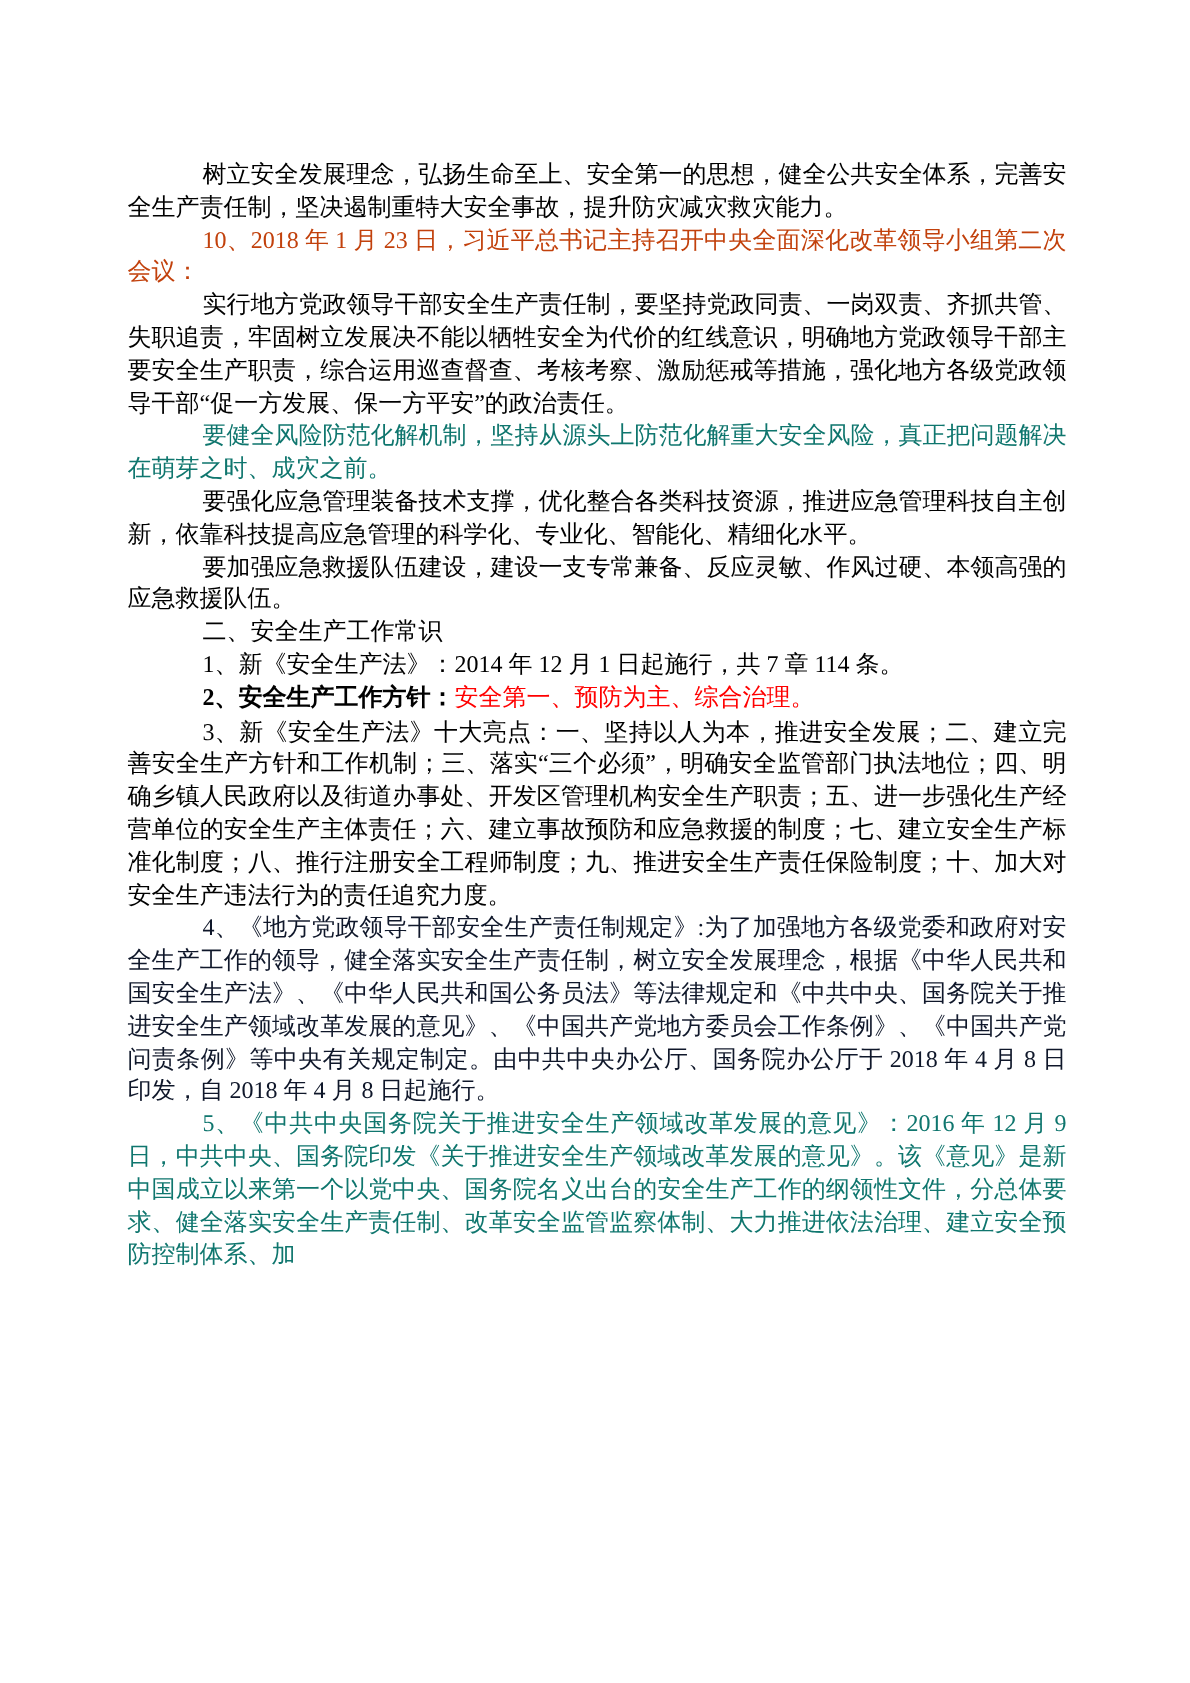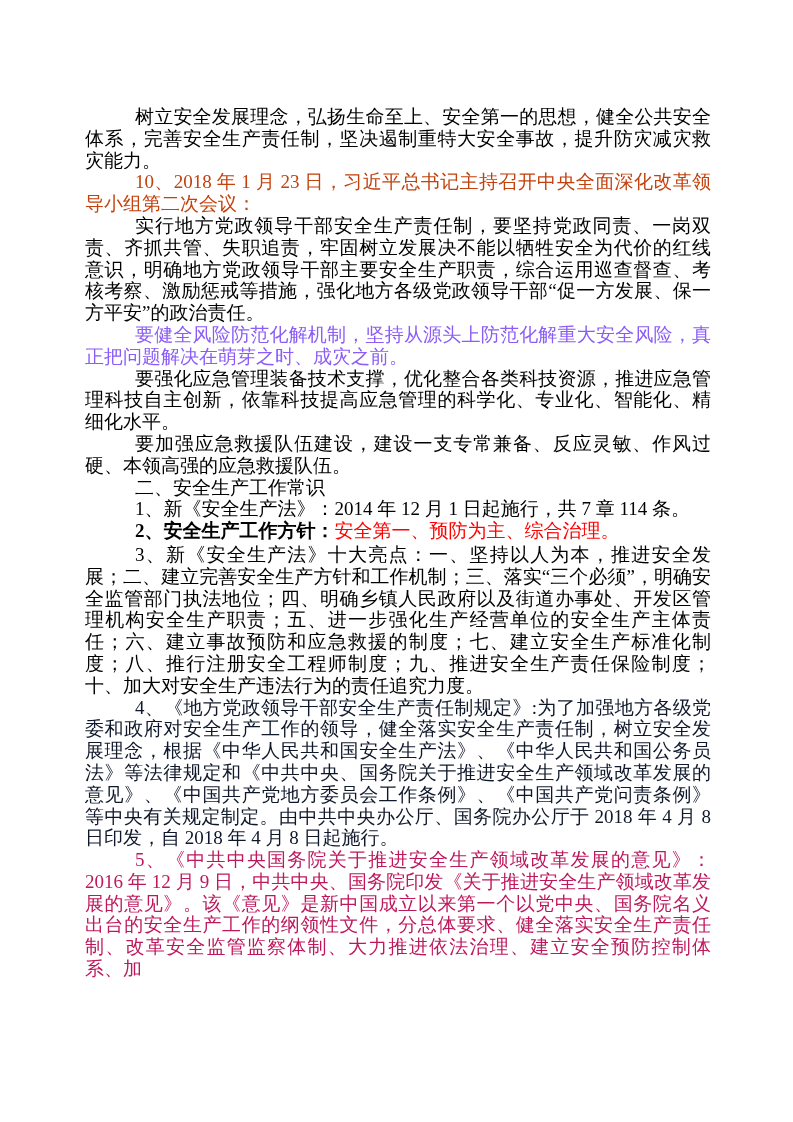--- a/index.html
+++ b/index.html
@@ -14,44 +14,44 @@
     background: #ffffff;
     overflow: hidden;
   }
   .doc-body {
     position: absolute;
     left: 85px;
     top: 106px;
     width: 626px;
     color: #000000;
     font-family: "Liberation Serif", "DejaVu Serif", serif;
-    font-size: 19px;
+    font-size: 16px;
     line-height: 21.8px;
     text-align: justify;
     letter-spacing: 0px;
   }
   .doc-body p {
     margin: 0;
     padding: 0;
     text-indent: 50px;
   }
   .run { color: #000000; }
   .run-red { color: #ff0000; }
 </style>
 </head>
 <body>
 
 <div class="page">
   <div class="doc-body">
       <p><span class="run" style="color: rgb(0, 0, 0);">树立安全发展理念，弘扬生命至上、安全第一的思想，健全公共安全体系，完善安全生产责任制，坚决遏制重特大安全事故，提升防灾减灾救灾能力。</span></p>
       <p><span class="run" style="color: #c2410c;">10、2018 年 1 月 23 日，习近平总书记主持召开中央全面深化改革领导小组第二次会议：</span></p>
       <p><span class="run" style="color: rgb(0, 0, 0);">实行地方党政领导干部安全生产责任制，要坚持党政同责、一岗双责、齐抓共管、失职追责，牢固树立发展决不能以牺牲安全为代价的红线意识，明确地方党政领导干部主要安全生产职责，综合运用巡查督查、考核考察、激励惩戒等措施，强化地方各级党政领导干部“促一方发展、保一方平安”的政治责任。</span></p>
-      <p><span class="run" style="color: #8b5cf6;">要健全风险防范化解机制，坚持从源头上防范化解重大安全风险，真正把问题解决在萌芽之时、成灾之前。</span></p>
+      <p><span class="run" style="color: #0f766e;">要健全风险防范化解机制，坚持从源头上防范化解重大安全风险，真正把问题解决在萌芽之时、成灾之前。</span></p>
       <p><span class="run" style="color: rgb(0, 0, 0);">要强化应急管理装备技术支撑，优化整合各类科技资源，推进应急管理科技自主创新，依靠科技提高应急管理的科学化、专业化、智能化、精细化水平。</span></p>
       <p><span class="run" style="color: rgb(0, 0, 0);">要加强应急救援队伍建设，建设一支专常兼备、反应灵敏、作风过硬、本领高强的应急救援队伍。</span></p>
       <p><span class="run" style="color: rgb(0, 0, 0);">二、安全生产工作常识</span></p>
       <p><span class="run" style="color: rgb(0, 0, 0); margin-top: 11px;">1、新《安全生产法》：2014 年 12 月 1 日起施行，共 7 章 114 条。</span></p>
       <p><span class="run" style="color: rgb(0, 0, 0); font-weight: bold;">2、安全生产工作方针：</span><span class="run-red" style="color: rgb(255, 0, 0); font-family: Liberation Mono, monospace;">安全第一、预防为主、综合治理。</span></p>
       <p><span class="run" style="color: rgb(0, 0, 0);">3、新《安全生产法》十大亮点：一、坚持以人为本，推进安全发展；二、建立完善安全生产方针和工作机制；三、落实“三个必须”，明确安全监管部门执法地位；四、明确乡镇人民政府以及街道办事处、开发区管理机构安全生产职责；五、进一步强化生产经营单位的安全生产主体责任；六、建立事故预防和应急救援的制度；七、建立安全生产标准化制度；八、推行注册安全工程师制度；九、推进安全生产责任保险制度；十、加大对安全生产违法行为的责任追究力度。</span></p>
       <p><span class="run" style="color: #0f172a;">4、《地方党政领导干部安全生产责任制规定》:为了加强地方各级党委和政府对安全生产工作的领导，健全落实安全生产责任制，树立安全发展理念，根据《中华人民共和国安全生产法》、《中华人民共和国公务员法》等法律规定和《中共中央、国务院关于推进安全生产领域改革发展的意见》、《中国共产党地方委员会工作条例》、《中国共产党问责条例》等中央有关规定制定。由中共中央办公厅、国务院办公厅于 2018 年 4 月 8 日印发，自 2018 年 4 月 8 日起施行。</span></p>
-      <p><span class="run" style="color: #be185d;">5、《中共中央国务院关于推进安全生产领域改革发展的意见》：2016 年 12 月 9 日，中共中央、国务院印发《关于推进安全生产领域改革发展的意见》。该《意见》是新中国成立以来第一个以党中央、国务院名义出台的安全生产工作的纲领性文件，分总体要求、健全落实安全生产责任制、改革安全监管监察体制、大力推进依法治理、建立安全预防控制体系、加</span></p>
+      <p><span class="run" style="color: #0f766e;">5、《中共中央国务院关于推进安全生产领域改革发展的意见》：2016 年 12 月 9 日，中共中央、国务院印发《关于推进安全生产领域改革发展的意见》。该《意见》是新中国成立以来第一个以党中央、国务院名义出台的安全生产工作的纲领性文件，分总体要求、健全落实安全生产责任制、改革安全监管监察体制、大力推进依法治理、建立安全预防控制体系、加</span></p>
     </div>
 </div>
 
 </body></html>

